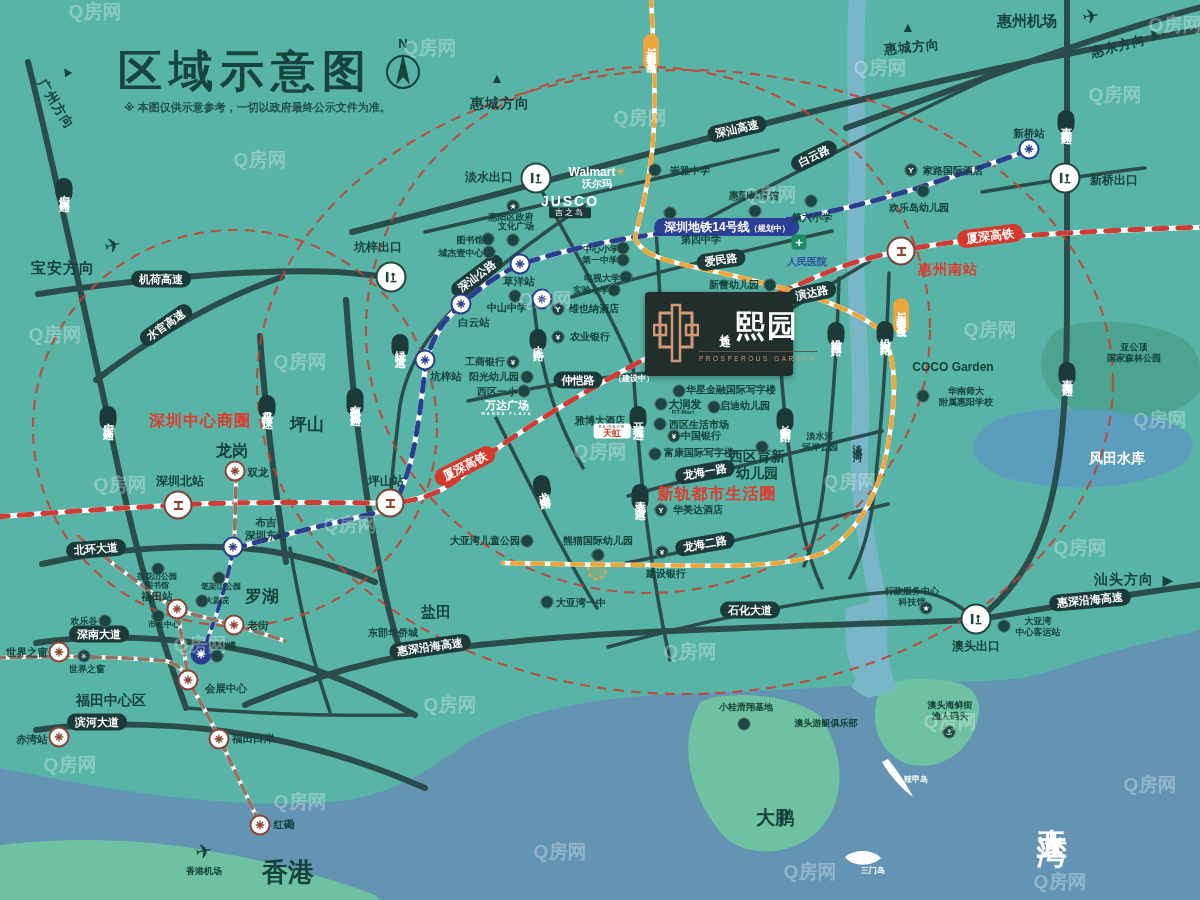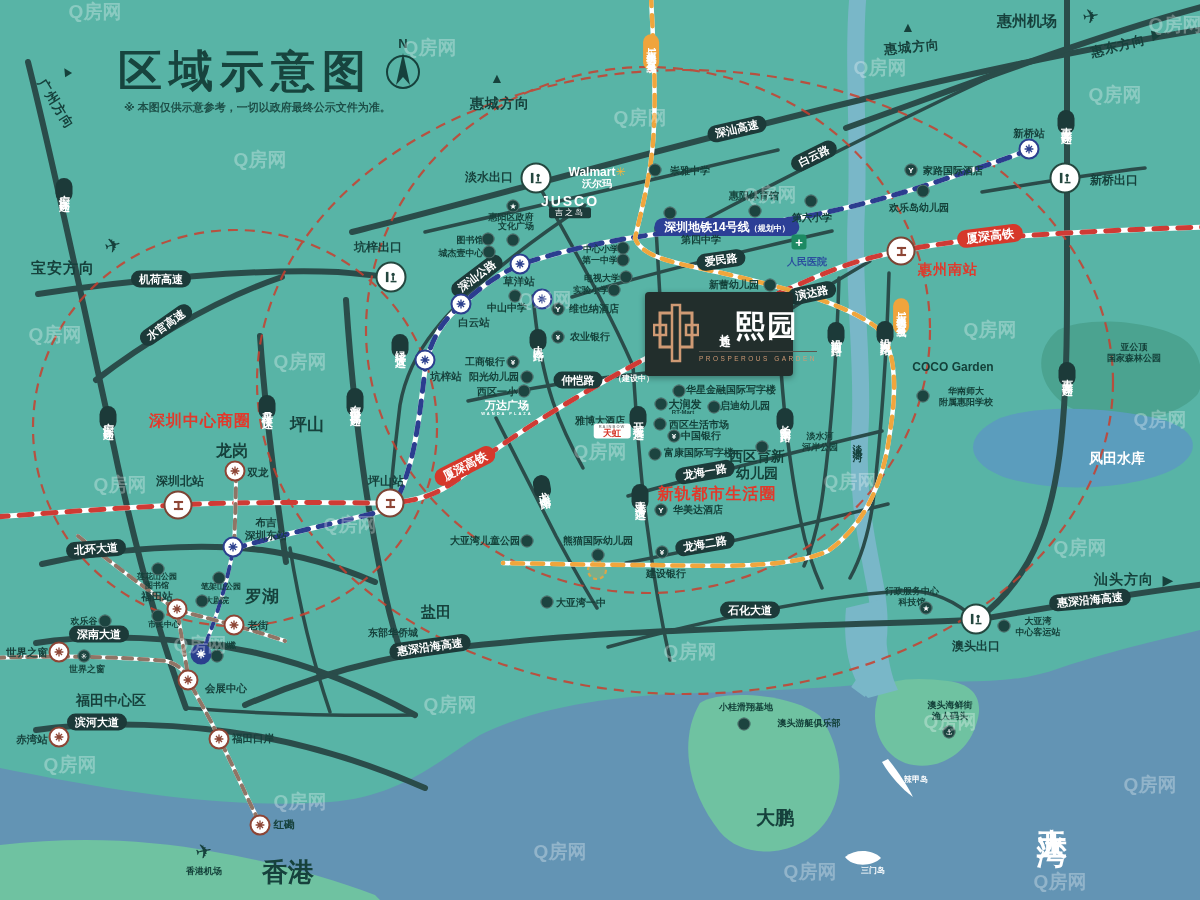--- a/index.html
+++ b/index.html
@@ -278,21 +278,21 @@
       <div class="lbl stext" style="left: 485px; top: 541px;">大亚湾儿童公园</div>
       <div class="lbl stext" style="left: 666px; top: 574px;">建设银行</div>
       <div class="lbl stext" style="left: 581px; top: 603px;">大亚湾一中</div>
       <div class="lbl stext" style="left: 912px; top: 597px; font-size: 9px;">行政服务中心
 科技馆</div>
       <div class="lbl stext" style="left: 1038px; top: 627px; font-size: 9px;">大亚湾
 中心客运站</div>
       <div class="lbl stext" style="left: 950px; top: 711px; font-size: 9px;">澳头海鲜街
 渔人码头</div>
       <div class="lbl stext" style="left: 746px; top: 707px; font-size: 9px;">小桂滑翔基地</div>
-      <div class="lbl stext" style="left: 797px; top: 723px; font-size: 9px; padding-left: 24px;">澳头游艇俱乐部</div>
+      <div class="lbl stext" style="left: 814px; top: 723px; font-size: 9px; padding-left: 24px;">澳头游艇俱乐部</div>
       <div class="lbl stext" style="left: 204px; top: 871px; font-size: 9px;">香港机场</div>
       <div class="lbl stext" style="left: 157px; top: 581px; font-size: 8px;">莲花山公园
 图书馆</div>
       <div class="lbl stext" style="left: 221px; top: 587px; font-size: 8px;">笔架山公园</div>
       <div class="lbl stext" style="left: 217px; top: 601px; font-size: 8px;">大剧院</div>
       <div class="lbl stext" style="left: 164px; top: 625px; font-size: 8px;">市民中心</div>
       <div class="lbl stext" style="left: 84px; top: 621px; font-size: 9px;">欢乐谷</div>
       <div class="lbl stext" style="left: 87px; top: 669px; font-size: 9px;">世界之窗</div>
       <div class="lbl stext" style="left: 222px; top: 646px; font-size: 8px;">万象城</div>
       <div class="lbl stext" style="left: 966px; top: 397px; font-size: 9px;">华南师大

